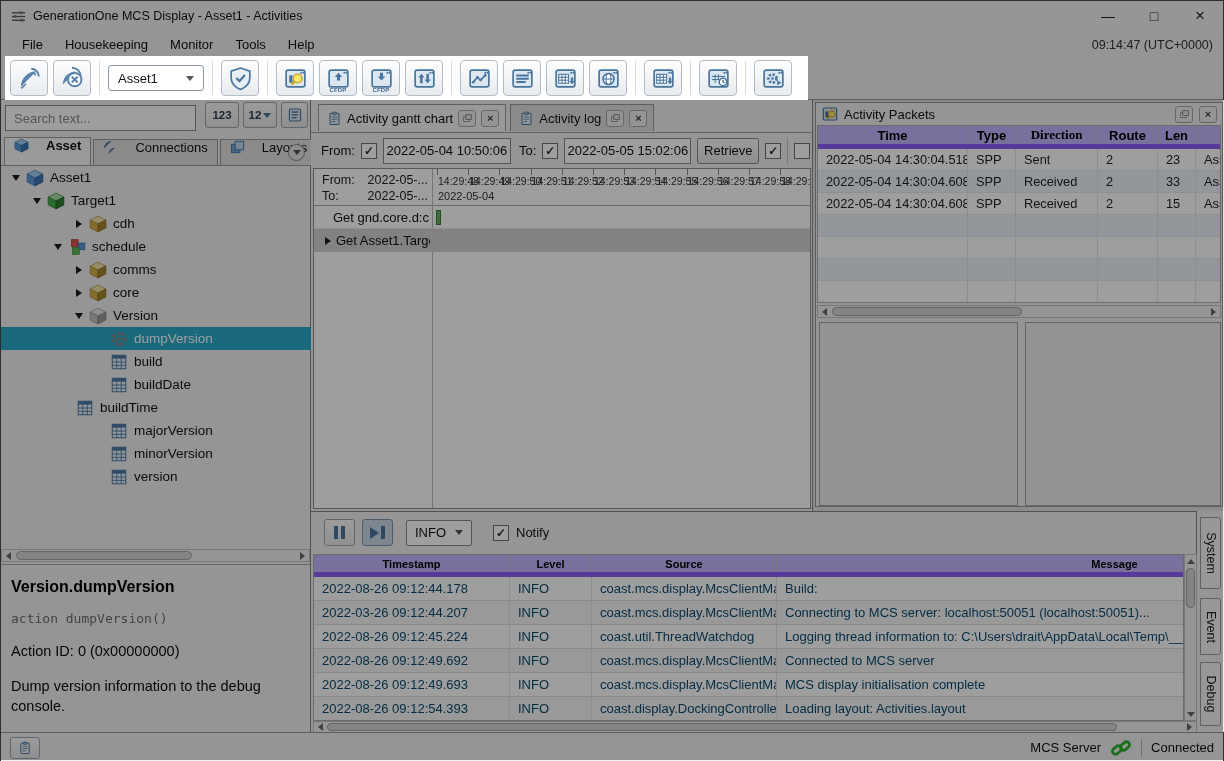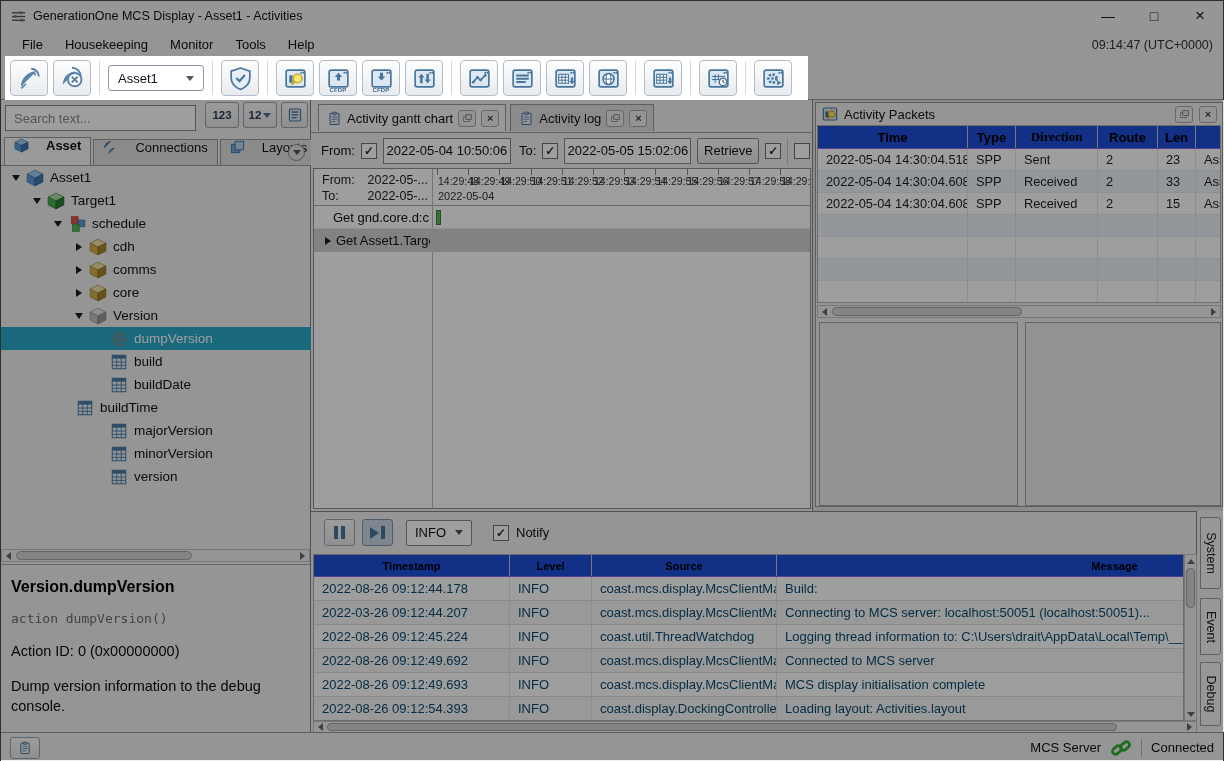--- a/index.html
+++ b/index.html
@@ -103,21 +103,21 @@
   .gdate{position:absolute;left:5px;top:21px;font-size:11px;color:#333}
   .grow{position:absolute;left:0;width:100%;height:23px;font-size:13px;color:#111;display:flex;align-items:center}
   .growlab{width:118px;flex:none;text-align:right;padding-right:3px;overflow:hidden;white-space:nowrap}
   .gbar{position:absolute;left:122px;top:41px;width:5px;height:15px;border:1px solid #3e7d41}
 
   
   .rightpanel{position:absolute;left:812px;top:99px;width:412px;height:411px;background:#e3e3e3}
   .ppanel{position:absolute;left:2px;top:2px;width:408px;height:405px;border:1px solid #979797;background:#f0f0f0}
   .phead{height:22px;display:flex;align-items:center;gap:6px;padding:0 5px 0 6px;font-size:13px;color:#111}
   .ptable,.ltable{position:absolute;background:#fff;overflow:hidden;border:1px solid #aeaeae}
-  .thr{display:flex;background:#1d4ed8;border-bottom:1px solid #8b5cf6;font-weight:bold}
+  .thr{display:flex;background:#c4b5fd;border-bottom:5px solid #8b5cf6;font-weight:bold}
   .th{flex:none;display:flex;align-items:center;justify-content:center;border-right:1px solid #c6c6c6;
     overflow:hidden;white-space:nowrap}
   .tr{display:flex}
   .td{flex:none;padding-left:8px;overflow:hidden;white-space:nowrap;border-right:1px solid #e2e6ea;
     display:flex;align-items:center}
   .ptable .thr{height:23px;font-size:13px}
   .ptable .tr{height:22px;font-size:12.8px;color:#222;border-bottom:1px solid #e6eaee}
   .ptable .tr.alt{background:#eef3f8}
   .ltable .thr{height:22px;font-size:11px}
   .ltable .tr{height:24px;font-size:13px;color:#0c4a6e;border-bottom:1px solid #dedede}
@@ -460,45 +460,45 @@
           </span>
           <span class="ticon">
             <svg viewBox="0 0 16 16">
               <polygon points="8,1 15,4.5 8,8 1,4.5" fill="#a5e0a5" stroke="#2e7d32" stroke-width=".6"></polygon>
               <polygon points="1,4.5 8,8 8,15 1,11.5" fill="#4caf50" stroke="#2e7d32" stroke-width=".6"></polygon>
               <polygon points="15,4.5 8,8 8,15 15,11.5" fill="#2e7d32" stroke="#1e5e22" stroke-width=".6"></polygon>
             </svg>
           </span>
           <span>Target1</span>
         </div>
+        <div class="trow" style="padding-left: 69px;">
+          <span class="slot">
+            <i class="tri-closed"></i>
+          </span>
+          <span class="ticon">
+            <svg viewBox="0 0 16 16">
+              <polygon points="8,1 15,4.5 8,8 1,4.5" fill="#f0e3a8" stroke="#a8862c" stroke-width=".6"></polygon>
+              <polygon points="1,4.5 8,8 8,15 1,11.5" fill="#d4b24a" stroke="#a8862c" stroke-width=".6"></polygon>
+              <polygon points="15,4.5 8,8 8,15 15,11.5" fill="#a8862c" stroke="#7d641f" stroke-width=".6"></polygon>
+            </svg>
+          </span>
+          <span>cdh</span>
+        </div>
         <div class="trow" style="padding-left: 48px;">
           <span class="slot">
             <i class="tri-open"></i>
           </span>
           <span class="ticon">
             <svg viewBox="0 0 16 16">
               <rect x="3" y="1.5" width="6" height="6" fill="#d9534f" stroke="#a33330" stroke-width=".6"></rect>
               <rect x="9" y="4.5" width="6" height="6" fill="#5b9bd5" stroke="#336699" stroke-width=".6"></rect>
               <rect x="4" y="8.5" width="6" height="6" fill="#5cb85c" stroke="#338833" stroke-width=".6"></rect>
             </svg>
           </span>
           <span>schedule</span>
-        </div>
-        <div class="trow" style="padding-left: 69px;">
-          <span class="slot">
-            <i class="tri-closed"></i>
-          </span>
-          <span class="ticon">
-            <svg viewBox="0 0 16 16">
-              <polygon points="8,1 15,4.5 8,8 1,4.5" fill="#f0e3a8" stroke="#a8862c" stroke-width=".6"></polygon>
-              <polygon points="1,4.5 8,8 8,15 1,11.5" fill="#d4b24a" stroke="#a8862c" stroke-width=".6"></polygon>
-              <polygon points="15,4.5 8,8 8,15 15,11.5" fill="#a8862c" stroke="#7d641f" stroke-width=".6"></polygon>
-            </svg>
-          </span>
-          <span>cdh</span>
         </div>
         <div class="trow" style="padding-left: 69px;">
           <span class="slot">
             <i class="tri-closed"></i>
           </span>
           <span class="ticon">
             <svg viewBox="0 0 16 16">
               <polygon points="8,1 15,4.5 8,8 1,4.5" fill="#f0e3a8" stroke="#a8862c" stroke-width=".6"></polygon>
               <polygon points="1,4.5 8,8 8,15 1,11.5" fill="#d4b24a" stroke="#a8862c" stroke-width=".6"></polygon>
               <polygon points="15,4.5 8,8 8,15 15,11.5" fill="#a8862c" stroke="#7d641f" stroke-width=".6"></polygon>

